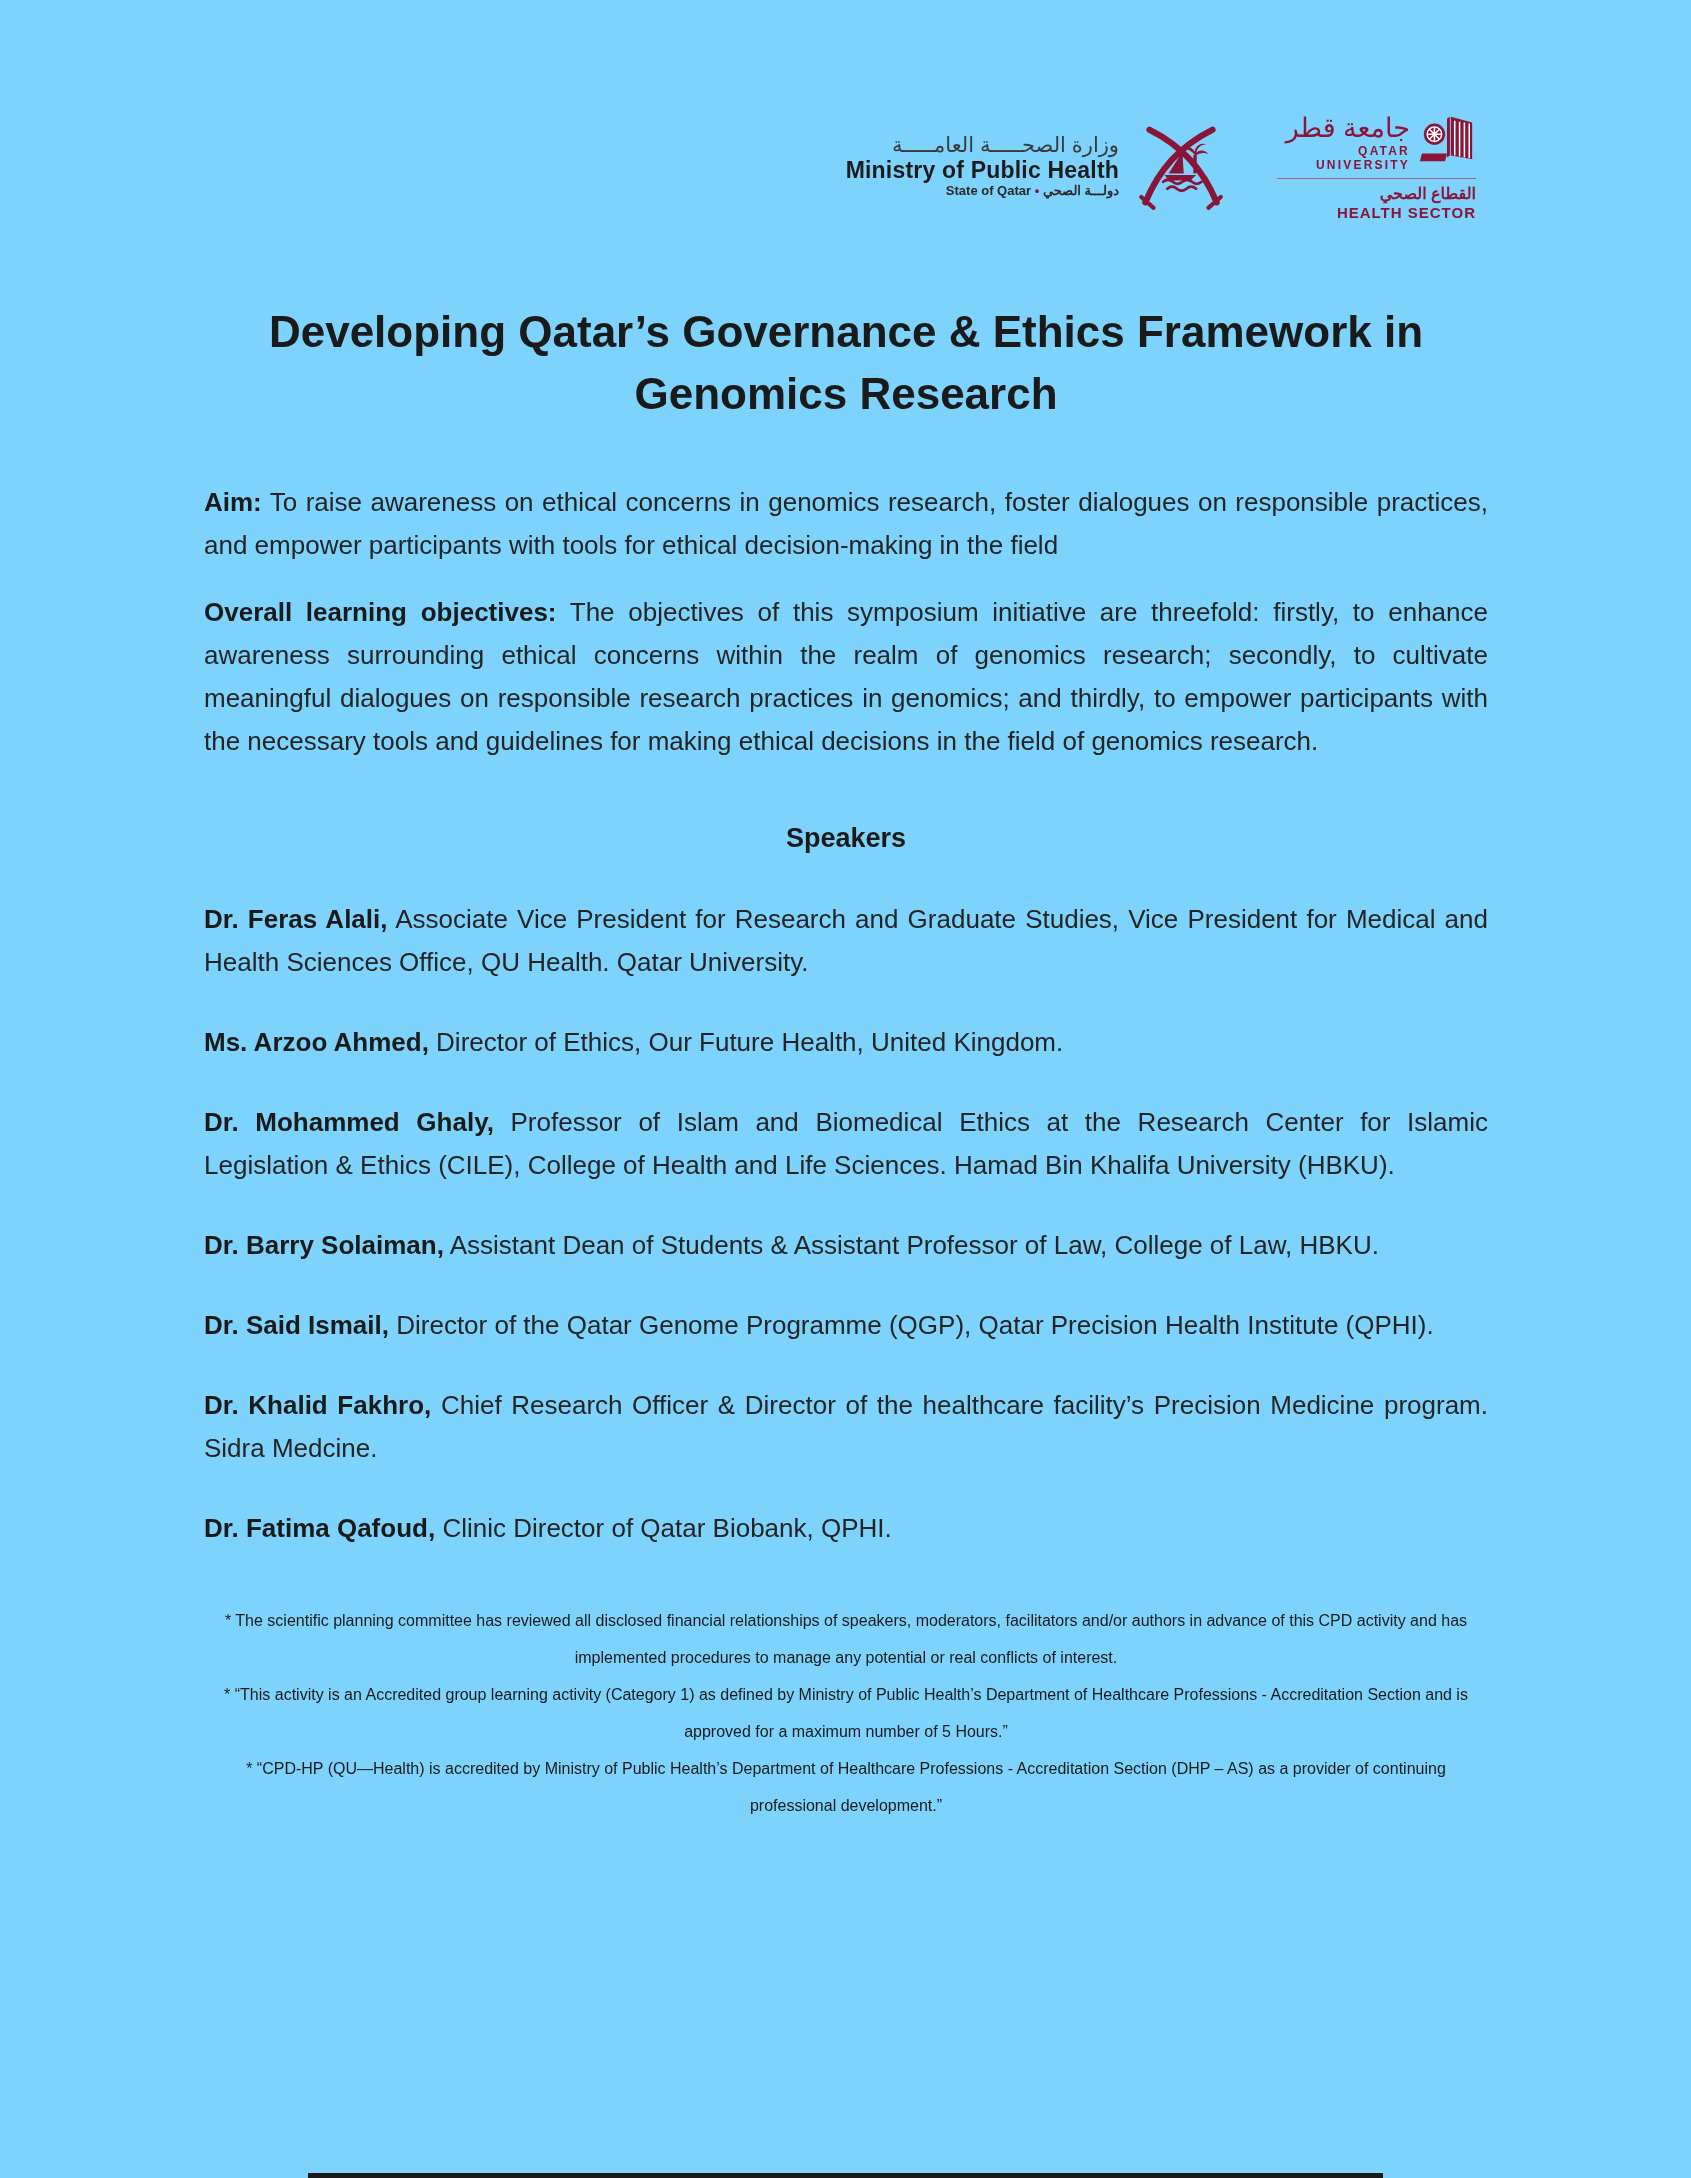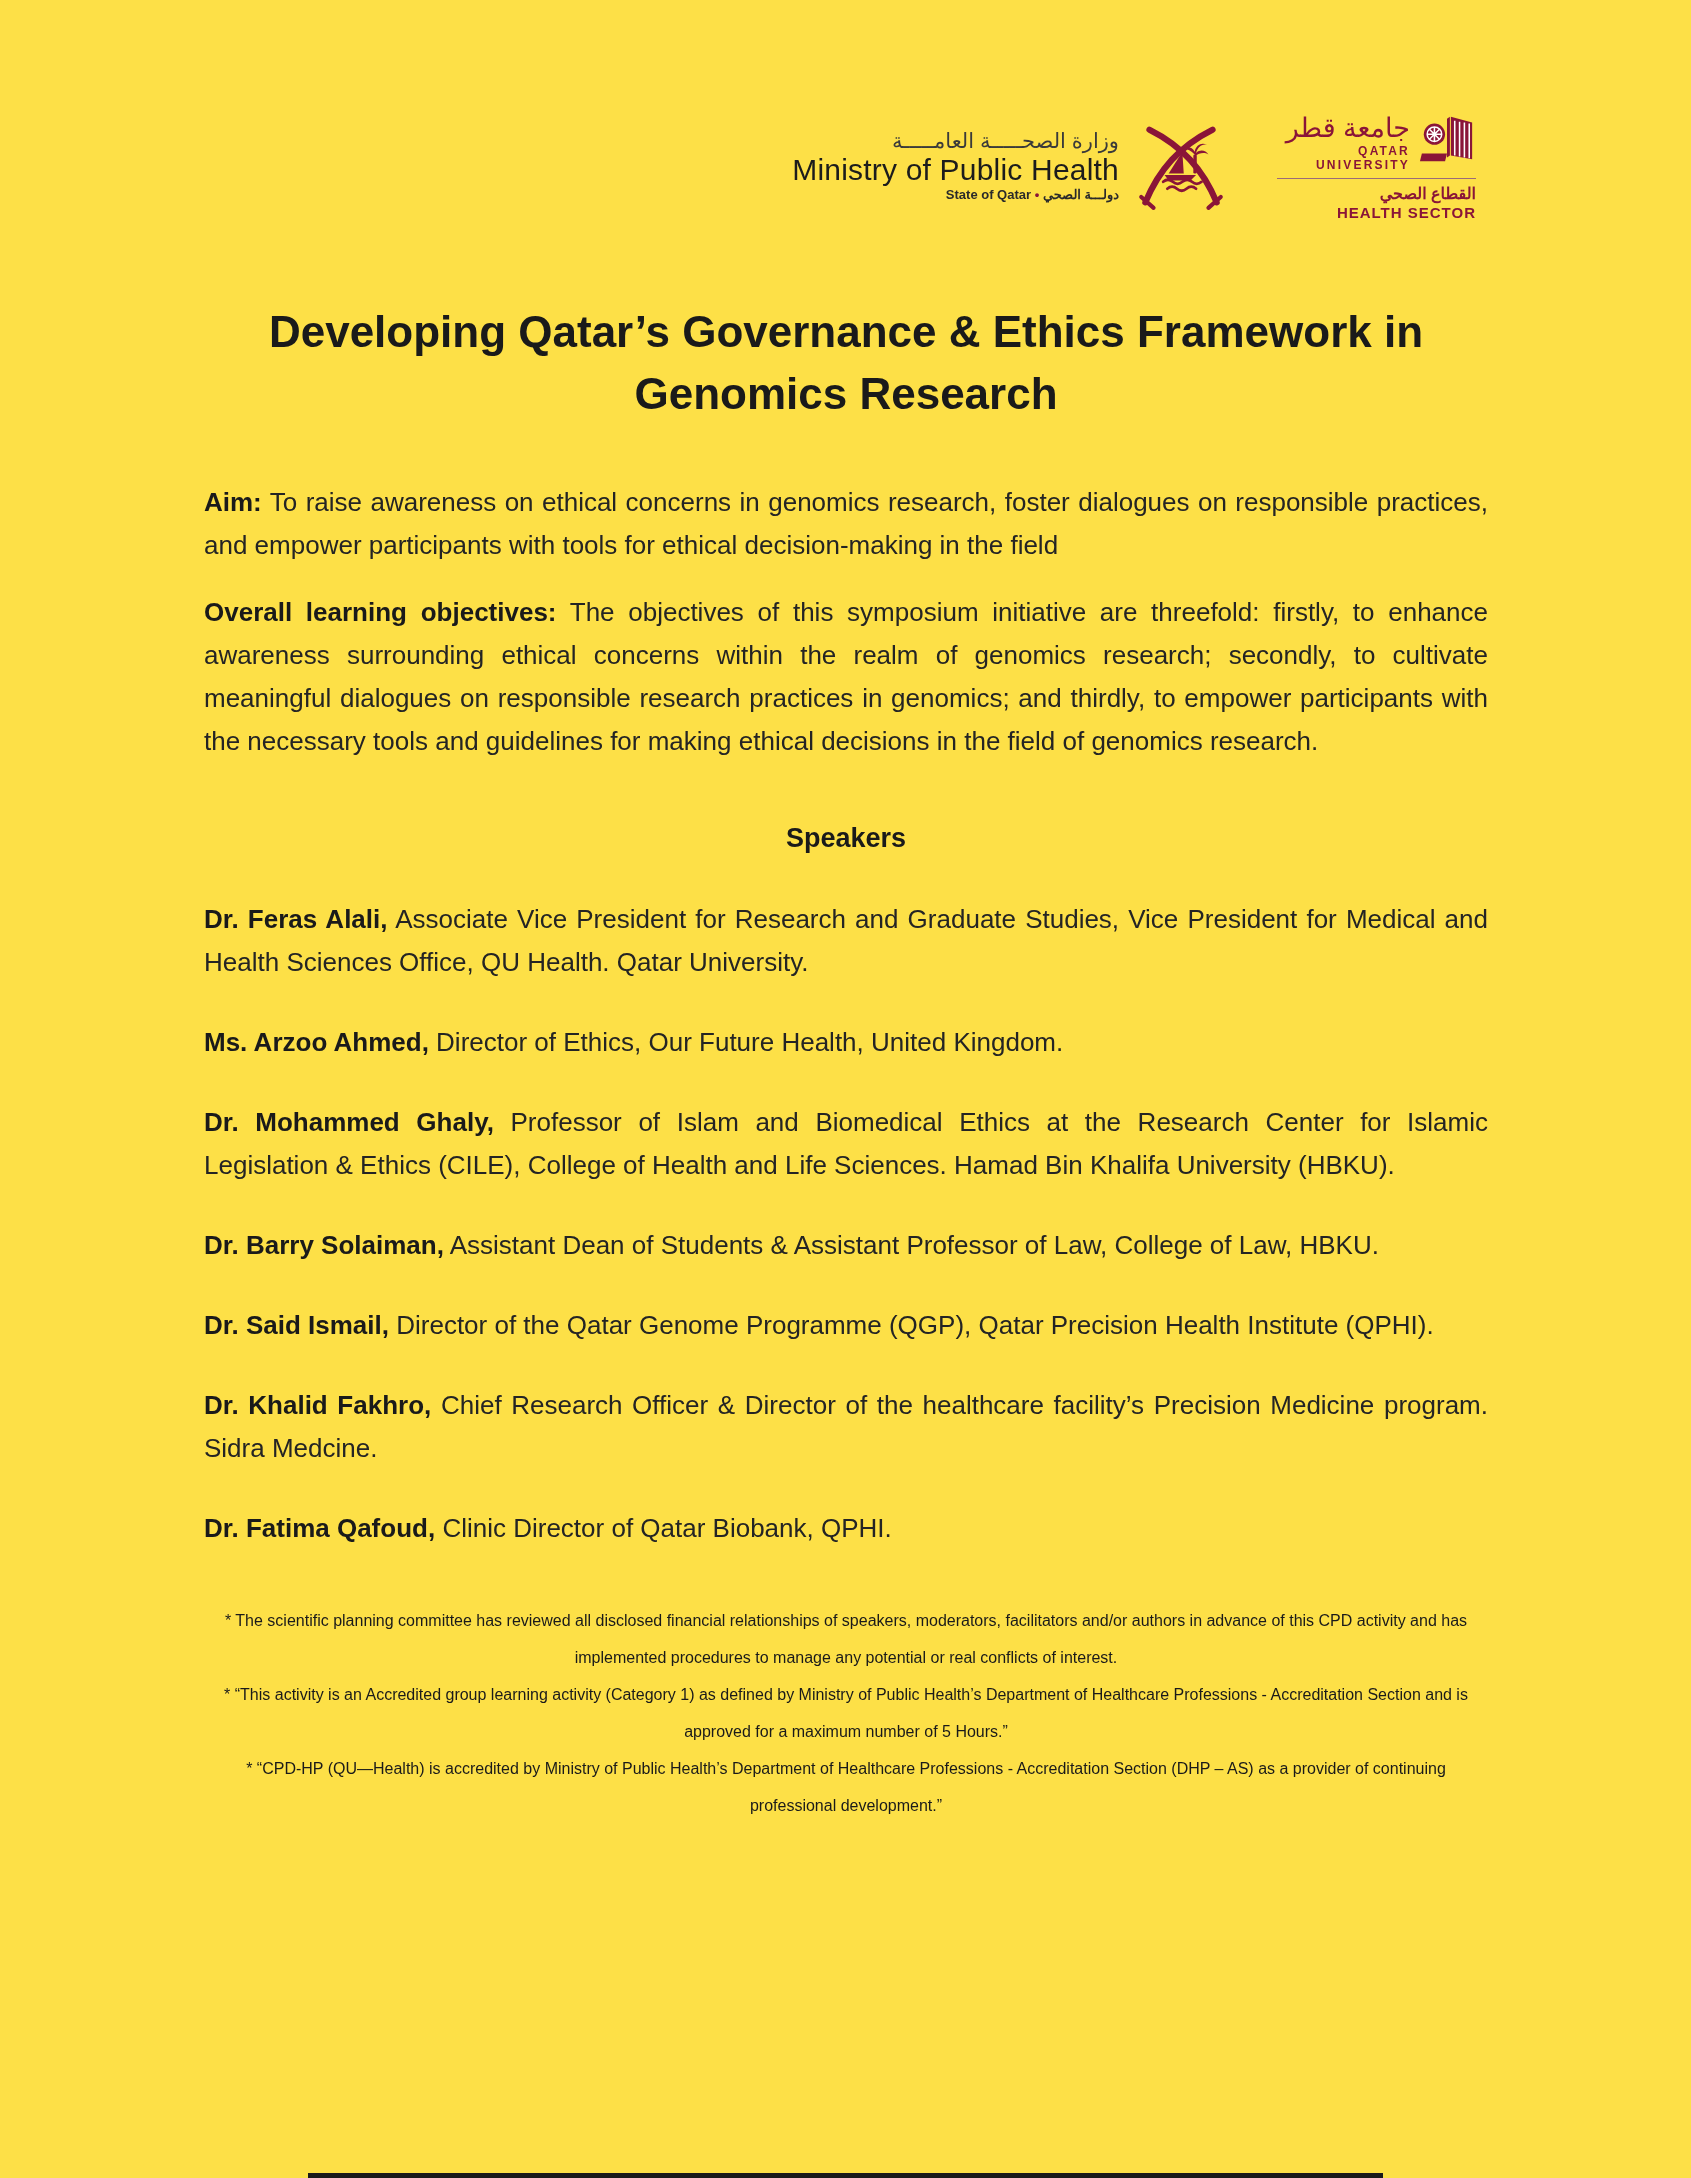--- a/index.html
+++ b/index.html
@@ -1,31 +1,31 @@
 <!DOCTYPE html>
 <html><head>
 <meta charset="utf-8">
 <style>
   * { margin:0; padding:0; box-sizing:border-box; }
   html,body { background:#ffffff; }
   .page {
     position:relative;
     width:1692px; height:2178px;
-    background:#fde047;
+    background:#7dd3fc;
     font-family:"Liberation Sans", sans-serif;
     color:#212121;
     padding:114px 204px 0 204px;
     overflow:hidden;
   }
   
   .logos { display:flex; justify-content:flex-end; align-items:flex-start; gap:48px; height:111px; padding-right:12px; }
   .moph { display:flex; align-items:center; gap:14px; }
   .moph-text { text-align:right; line-height:1.15; }
   .moph-ar { font-size:21px; color:#3a3a3a; }
-  .moph-en { font-size:30px; font-weight:normal; color:#1c1c1c; letter-spacing:0.2px; }
+  .moph-en { font-size:23px; font-weight:bold; color:#1c1c1c; letter-spacing:0.2px; }
   .moph-sub { font-size:13px; font-weight:bold; color:#2a2a2a; }
   .moph-sub .dot { color:#8A1538; }
   .qu { display:flex; flex-direction:column; width:199px; }
   .qu-top { display:flex; align-items:flex-start; justify-content:flex-end; gap:8px; }
   .qu-words { text-align:right; }
   .qu-ar { font-size:27px; font-weight:normal; color:#8A1538; line-height:1.05; }
   .qu-en { font-size:12px; font-weight:bold; color:#8A1538; letter-spacing:2.2px; margin-top:2px; }
   .qu-rule { border:0; border-top:1.5px solid #9c6b78; margin:6px 0 5px 0; width:100%; }
   .qu-sector { text-align:right; line-height:1.2; }
   .qu-sector-ar { font-size:16px; font-weight:bold; color:#8A1538; }

